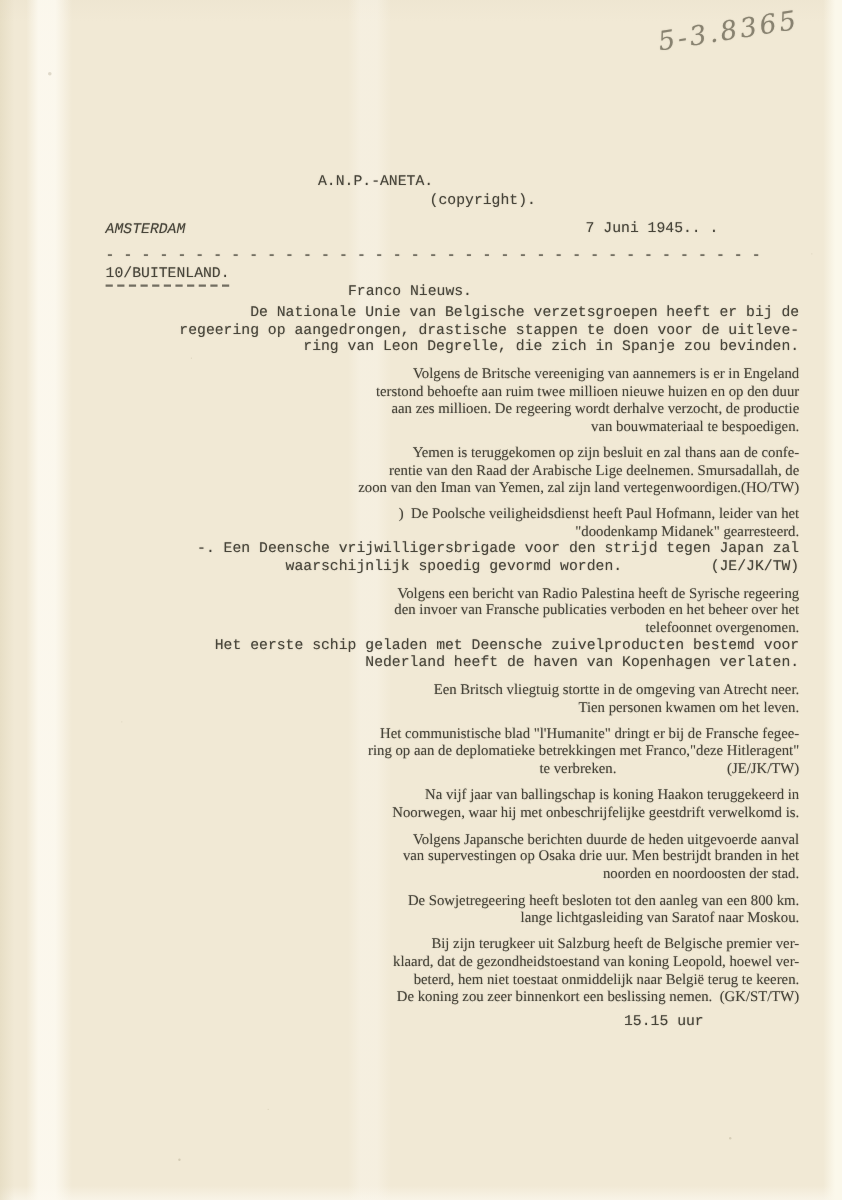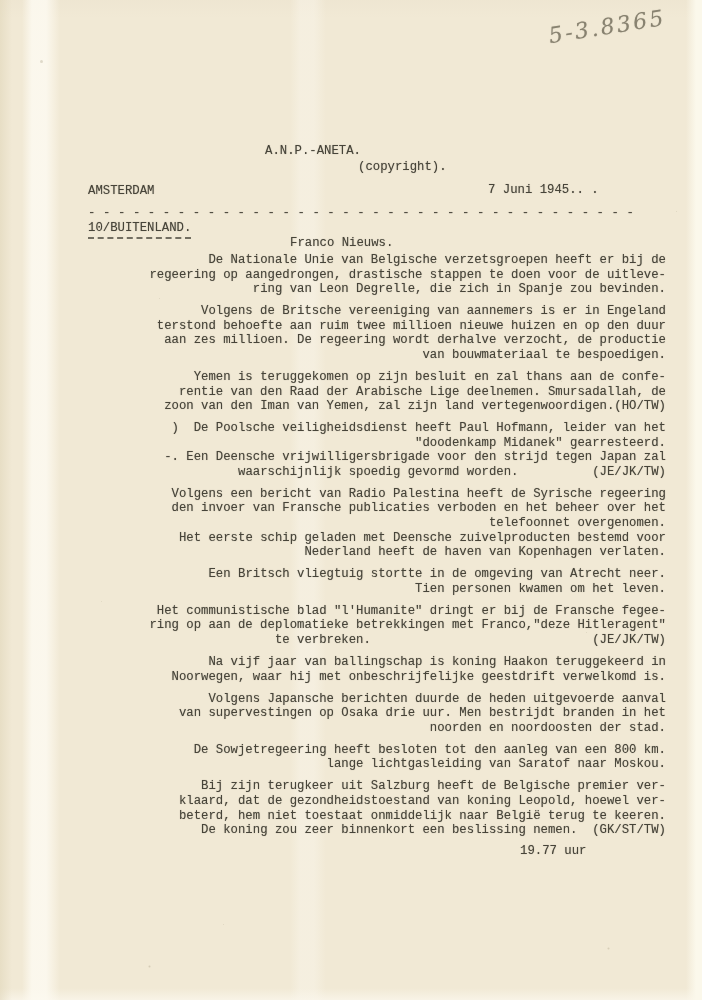--- a/index.html
+++ b/index.html
@@ -21,21 +21,21 @@
     position:absolute;
     font:12.3px/14.6px "Liberation Mono","DejaVu Sans Mono",monospace;
     color:#474439;
     white-space:pre;
     text-shadow:0 0 1px rgba(71,68,57,0.45);
     text-align:right;
   }
   .section-label{border-bottom:2px dashed rgba(71,68,57,0.75);padding-bottom:1px;}
   .divider{letter-spacing:0.1px;color:#4a473c;}
   .body-text .line{height:14.6px;white-space:pre;}
-  .body-text .para.gap{margin-top:7.4px;}
+  .body-text .para.gap{margin-top:7.4px;font-family:Liberation Serif, serif;}
   .handwriting{
     position:absolute;left:548px;top:14px;
     font-family:"DejaVu Serif","Liberation Serif",serif;
     font-style:italic;font-size:22px;
     color:rgba(129,123,105,0.9);
     letter-spacing:2.5px;
     transform:rotate(-9deg);
     text-shadow:0 0 1px rgba(129,123,105,0.4);
   }
   .speck{position:absolute;width:3px;height:3px;border-radius:50%;
@@ -56,27 +56,27 @@
 <div class="page">
 
   <div class="speck" style="left:40px;top:60px;"></div>
 
   <div class="handwriting">5-3.8365</div>
 
   <div class="typed" style="left:265px;top:144px;">A.N.P.-ANETA.</div>
 
   <div class="typed" style="left:358px;top:160px;">(copyright).</div>
 
-  <div class="typed" style="left:88px;top:184px;">AMSTERDAM</div>
+  <div class="typed" style="left:88px;top:184px;font-style:italic;">AMSTERDAM</div>
 
   <div class="typed" style="left:488px;top:183px;">7 Juni 1945.. .</div>
 
   <div class="typed divider" style="left:88px;top:206px;">- - - - - - - - - - - - - - - - - - - - - - - - - - - - - - - - - - - - -</div>
 
   <div class="typed section-label" style="left:88px;top:221px;"><span>10/</span><span>BUITENLAND.</span></div>
 
   <div class="typed" style="left:290px;top:236px;">Franco Nieuws.</div>
 
   <div class="typed body-text" style="left:66px;top:253px;width:600px;"><div class="para"><div class="line">      De Nationale Unie van Belgische verzetsgroepen heeft er bij de</div><div class="line">   regeering op aangedrongen, drastische stappen te doen voor de uitleve-</div><div class="line">   ring van Leon Degrelle, die zich in Spanje zou bevinden.</div></div><div class="para gap"><div class="line">      Volgens de Britsche vereeniging van aannemers is er in Engeland</div><div class="line">   terstond behoefte aan ruim twee millioen nieuwe huizen en op den duur</div><div class="line">   aan zes millioen. De regeering wordt derhalve verzocht, de productie</div><div class="line">   van bouwmateriaal te bespoedigen.</div></div><div class="para gap"><div class="line">      Yemen is teruggekomen op zijn besluit en zal thans aan de confe-</div><div class="line">   rentie van den Raad der Arabische Lige deelnemen. Smursadallah, de</div><div class="line">   zoon van den Iman van Yemen, zal zijn land vertegenwoordigen.(HO/TW)</div></div><div class="para gap"><div class="line">   )  De Poolsche veiligheidsdienst heeft Paul Hofmann, leider van het</div><div class="line">   "doodenkamp Midanek" gearresteerd.</div></div><div class="para"><div class="line">-. Een Deensche vrijwilligersbrigade voor den strijd tegen Japan zal</div><div class="line">   waarschijnlijk spoedig gevormd worden.          (JE/JK/TW)</div></div><div class="para gap"><div class="line">      Volgens een bericht van Radio Palestina heeft de Syrische regeering</div><div class="line">   den invoer van Fransche publicaties verboden en het beheer over het</div><div class="line">   telefoonnet overgenomen.</div></div><div class="para"><div class="line">      Het eerste schip geladen met Deensche zuivelproducten bestemd voor</div><div class="line">   Nederland heeft de haven van Kopenhagen verlaten.</div></div><div class="para gap"><div class="line">      Een Britsch vliegtuig stortte in de omgeving van Atrecht neer.</div><div class="line">   Tien personen kwamen om het leven.</div></div><div class="para gap"><div class="line">   Het communistische blad "l'Humanite" dringt er bij de Fransche fegee-</div><div class="line">   ring op aan de deplomatieke betrekkingen met Franco,"deze Hitleragent"</div><div class="line">   te verbreken.                              (JE/JK/TW)</div></div><div class="para gap"><div class="line">      Na vijf jaar van ballingschap is koning Haakon teruggekeerd in</div><div class="line">   Noorwegen, waar hij met onbeschrijfelijke geestdrift verwelkomd is.</div></div><div class="para gap"><div class="line">      Volgens Japansche berichten duurde de heden uitgevoerde aanval</div><div class="line">   van supervestingen op Osaka drie uur. Men bestrijdt branden in het</div><div class="line">   noorden en noordoosten der stad.</div></div><div class="para gap"><div class="line">      De Sowjetregeering heeft besloten tot den aanleg van een 800 km.</div><div class="line">   lange lichtgasleiding van Saratof naar Moskou.</div></div><div class="para gap"><div class="line">      Bij zijn terugkeer uit Salzburg heeft de Belgische premier ver-</div><div class="line">   klaard, dat de gezondheidstoestand van koning Leopold, hoewel ver-</div><div class="line">   beterd, hem niet toestaat onmiddelijk naar België terug te keeren.</div><div class="line">   De koning zou zeer binnenkort een beslissing nemen.  (GK/ST/TW)</div></div></div>
 
-  <div class="typed" style="left:520px;top:844px;">19.77 uur</div>
+  <div class="typed" style="left:520px;top:844px;">15.15 uur</div>
 
 </div>
 
 </body></html>

